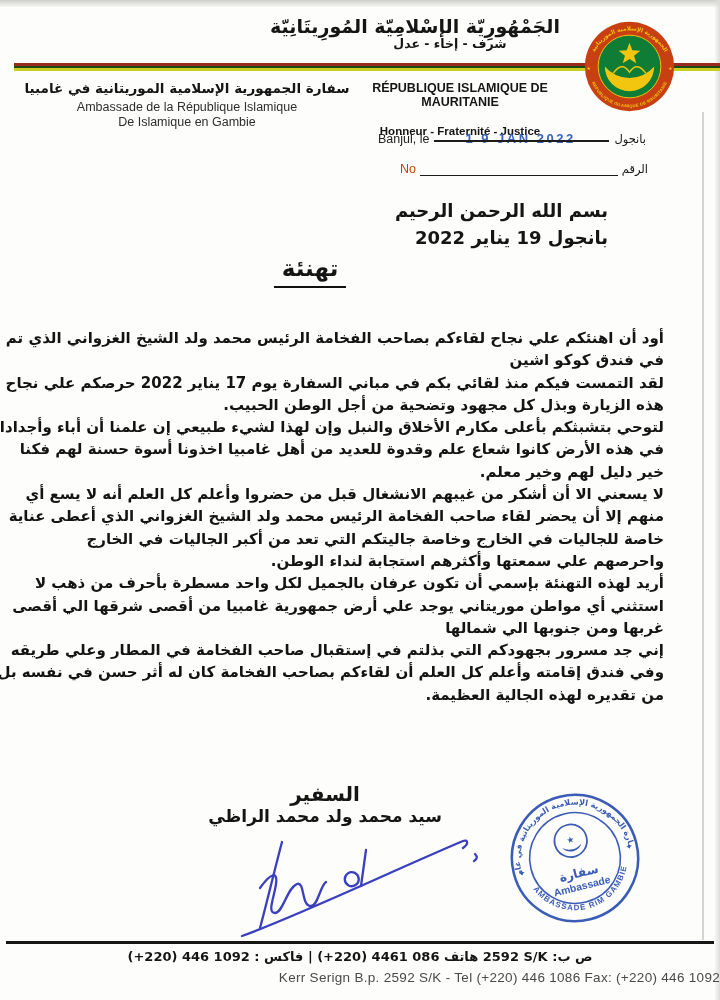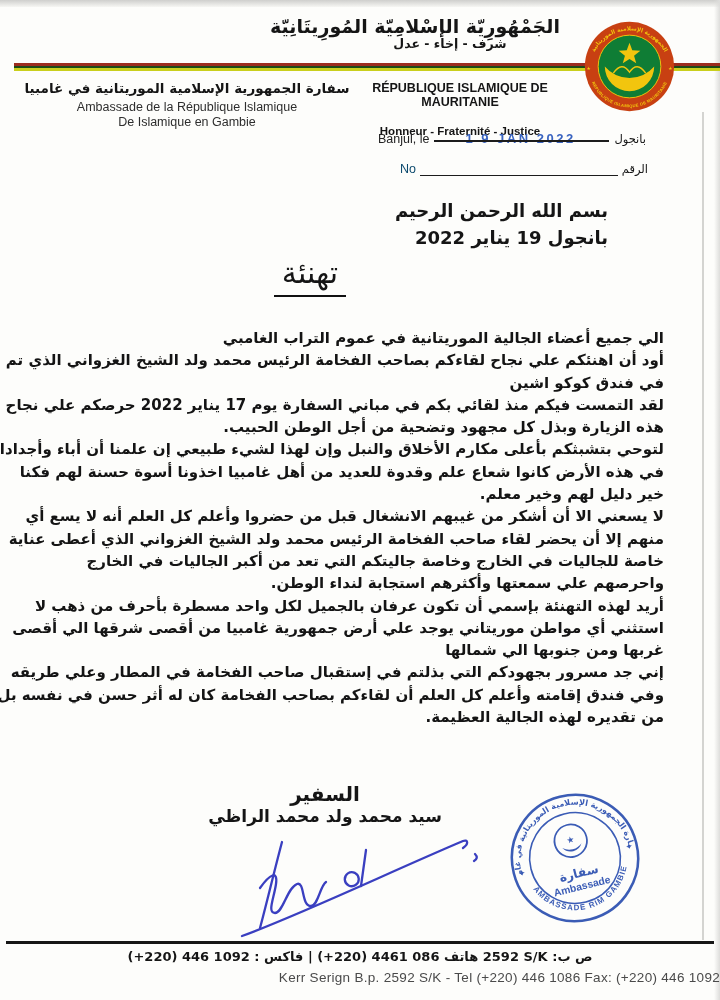--- a/index.html
+++ b/index.html
@@ -37,30 +37,30 @@
 
   .date-row{position:absolute;top:130px;left:378px;width:268px;display:flex;align-items:center;gap:5px;height:18px;}
   .banjul-label{font-size:12.5px;color:#222;white-space:nowrap;}
   .dline{flex:1;position:relative;height:18px;}
   .dline::after{content:"";position:absolute;left:0;right:0;top:10px;height:1.8px;background:#1c1c1c;}
   .dstamp{position:absolute;left:31px;top:1px;color:var(--date-blue);font-weight:bold;font-size:13px;
           letter-spacing:2.5px;white-space:nowrap;}
   .ar-small{font-family:"DejaVu Sans",sans-serif;font-size:11.5px;white-space:nowrap;}
 
   .no-row{position:absolute;top:158px;left:400px;width:248px;display:flex;align-items:flex-end;gap:4px;height:18px;}
-  .no-label{font-size:12.5px;color:#0c4a6e;}
+  .no-label{font-size:12.5px;color:#c2410c;}
   .nline{flex:1;border-bottom:1.8px solid #1c1c1c;height:14px;}
 
   .basmala{position:absolute;top:200px;right:112px;font-family:"DejaVu Sans",sans-serif;
            font-weight:bold;font-size:18px;direction:rtl;}
   .date-ar{position:absolute;top:227px;right:112px;font-family:"DejaVu Sans",sans-serif;
            font-weight:bold;font-size:18px;direction:rtl;}
   .letter-title{position:absolute;top:255px;left:246px;width:128px;text-align:center;}
-  .letter-title span{display:inline-block;font-family:"DejaVu Sans",sans-serif;font-weight:normal;
-           font-size:30px;border-bottom:2.5px solid #111;padding:0 8px 5px;}
+  .letter-title span{display:inline-block;font-family:"DejaVu Sans",sans-serif;font-weight:bold;
+           font-size:23px;border-bottom:2.5px solid #111;padding:0 8px 5px;}
 
   .letter-body{position:absolute;top:327px;left:40px;right:56px;direction:rtl;text-align:right;}
   .bline{font-family:"DejaVu Sans",sans-serif;font-weight:700;font-size:15px;line-height:22.3px;
          white-space:nowrap;color:#141414;}
 
   .sig-title{position:absolute;top:782px;left:235px;width:180px;text-align:center;
          font-family:"DejaVu Sans",sans-serif;font-weight:bold;font-size:20px;}
   .sig-name{position:absolute;top:806px;left:180px;width:290px;text-align:center;
          font-family:"DejaVu Sans",sans-serif;font-weight:bold;font-size:17px;}
   .signature-svg{position:absolute;top:826px;left:212px;width:270px;height:120px;color:var(--signature-blue);}
@@ -135,21 +135,20 @@
     <span class="ar-small ar">الرقم</span>
   </div>
 
   <div class="basmala">بسم الله الرحمن الرحيم</div>
   <div class="date-ar">بانجول 19 يناير 2022</div>
   <div class="letter-title">
     <span>تهنئة</span>
   </div>
 
   <div class="letter-body" dir="rtl">
-      <div class="bline">الي جميع أعضاء الجالية الموريتانية في عموم التراب الغامبي</div>
       <div class="bline">أود أن اهنئكم علي نجاح لقاءكم بصاحب الفخامة الرئيس محمد ولد الشيخ الغزواني الذي تم</div>
       <div class="bline">في فندق كوكو اشين</div>
       <div class="bline">لقد التمست فيكم منذ لقائي بكم في مباني السفارة يوم 17 يناير 2022 حرصكم علي نجاح</div>
       <div class="bline">هذه الزيارة وبذل كل مجهود وتضحية من أجل الوطن الحبيب.</div>
       <div class="bline">لتوحي بتشبثكم بأعلى مكارم الأخلاق والنبل وإن لهذا لشيء طبيعي إن علمنا أن أباء وأجدادا</div>
       <div class="bline">في هذه الأرض كانوا شعاع علم وقدوة للعديد من أهل غامبيا اخذونا أسوة حسنة لهم فكنا</div>
       <div class="bline">خير دليل لهم وخير معلم.</div>
       <div class="bline">لا يسعني الا أن أشكر من غيبهم الانشغال قبل من حضروا وأعلم كل العلم أنه لا يسع أي</div>
       <div class="bline">منهم إلا أن يحضر لقاء صاحب الفخامة الرئيس محمد ولد الشيخ الغزواني الذي أعطى عناية</div>
       <div class="bline">خاصة للجاليات في الخارج وخاصة جاليتكم التي تعد من أكبر الجاليات في الخارج</div>

